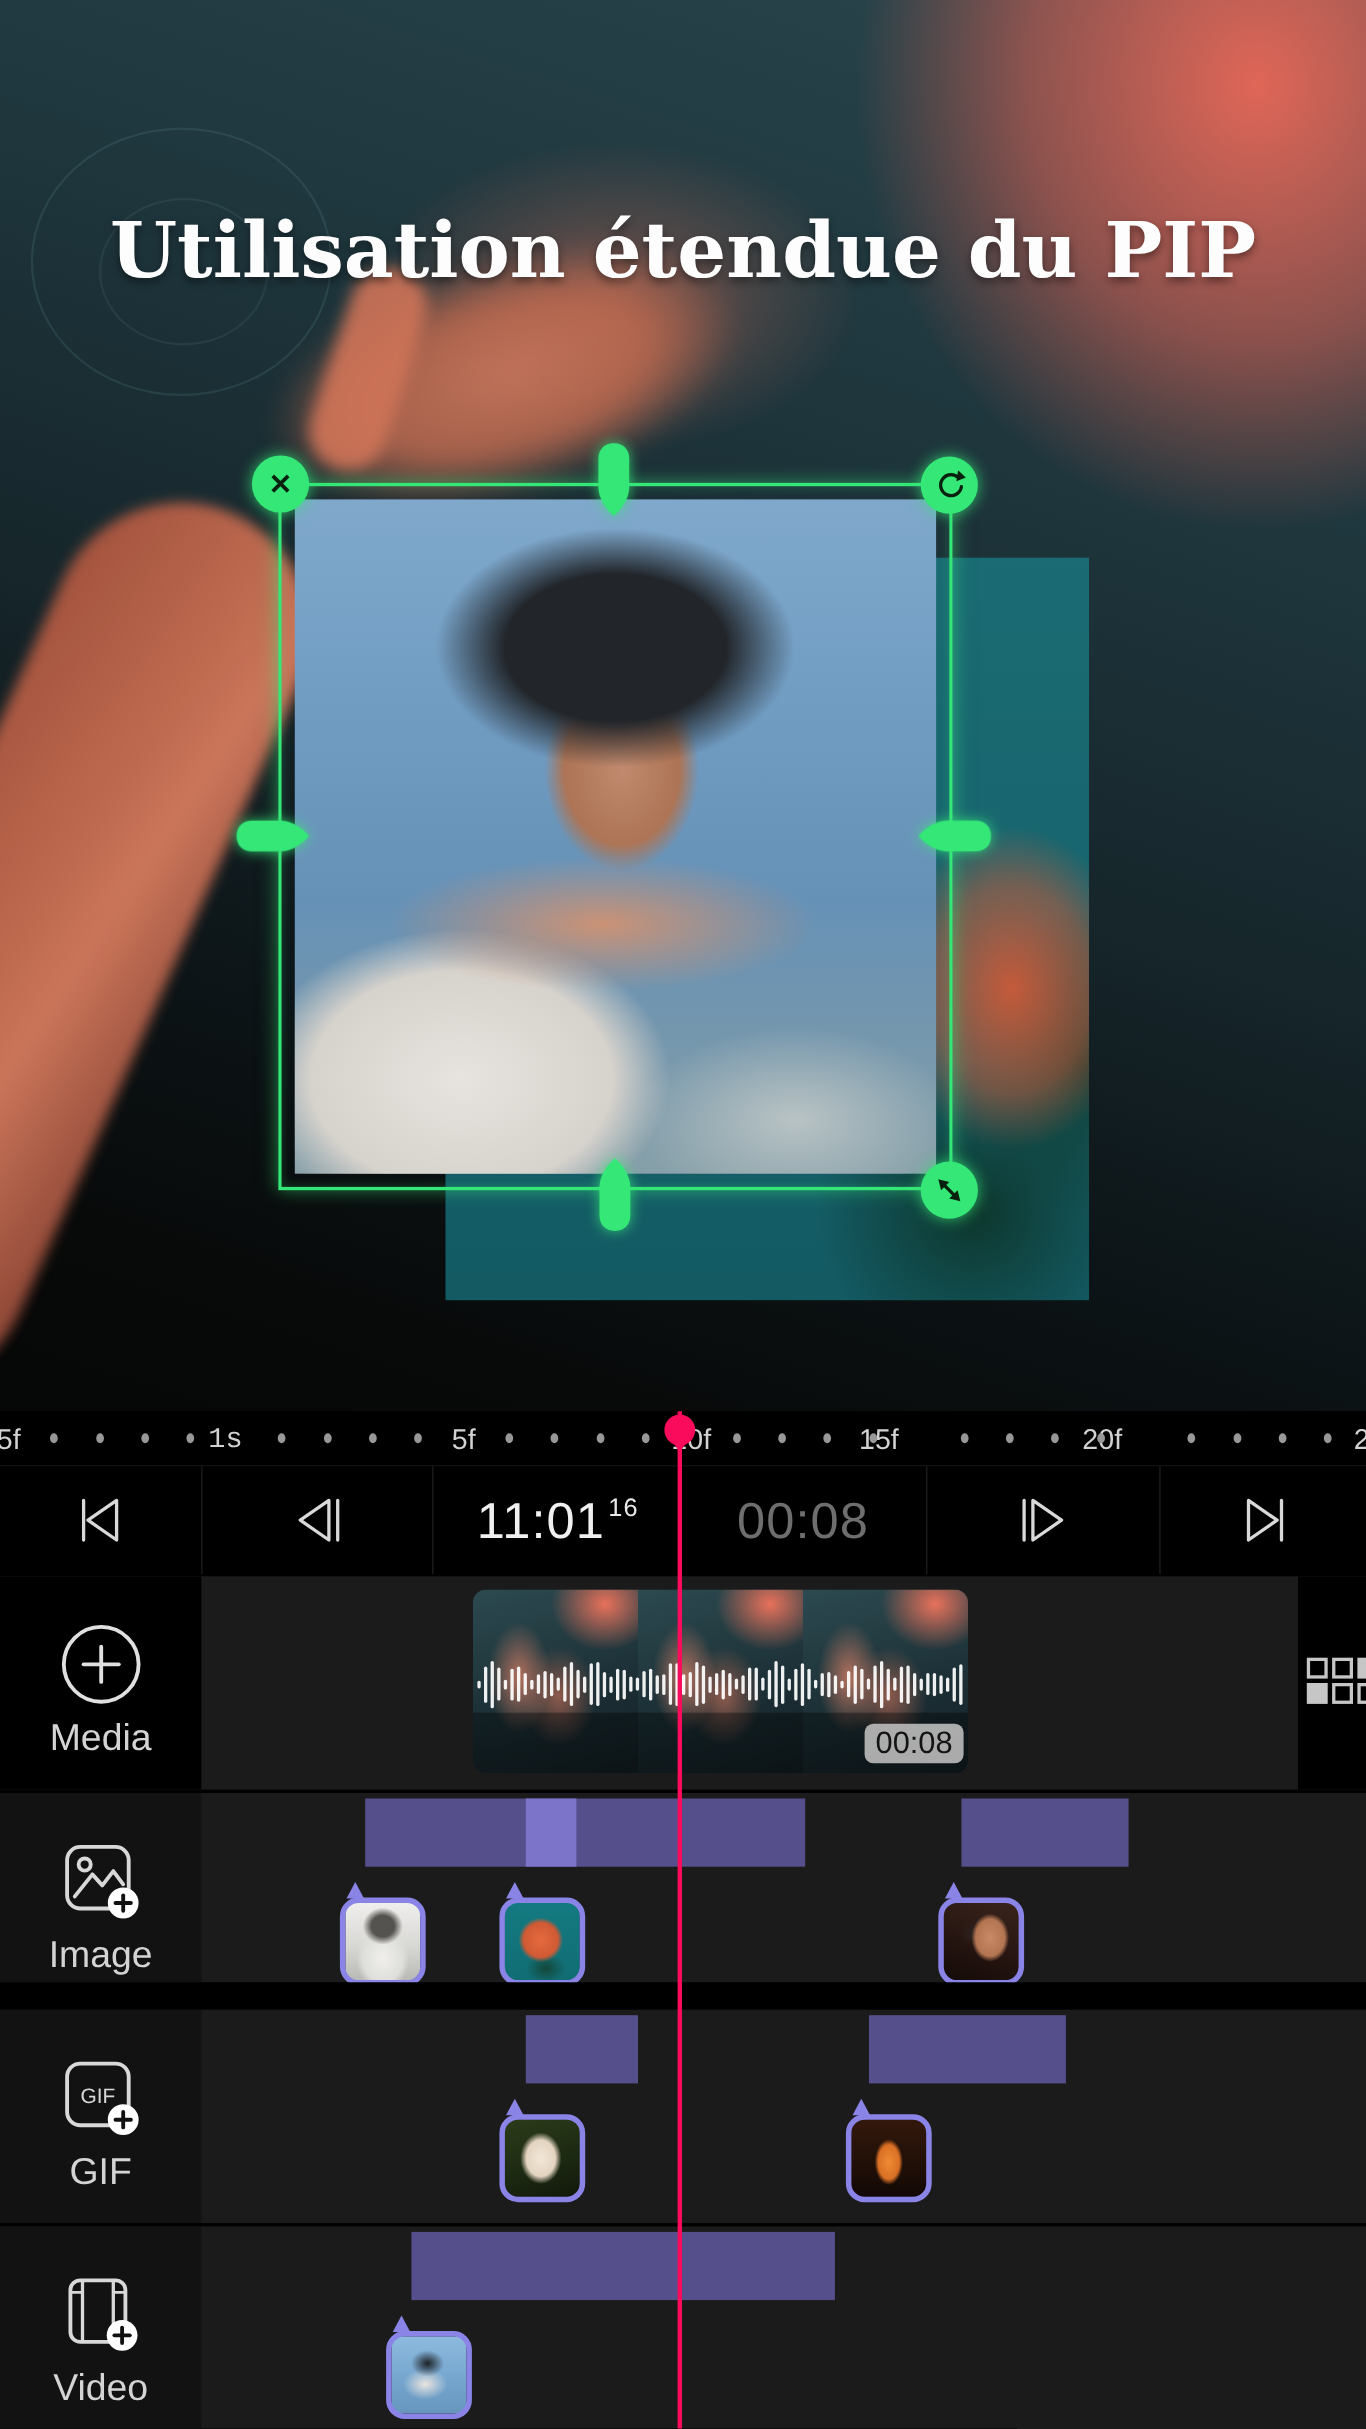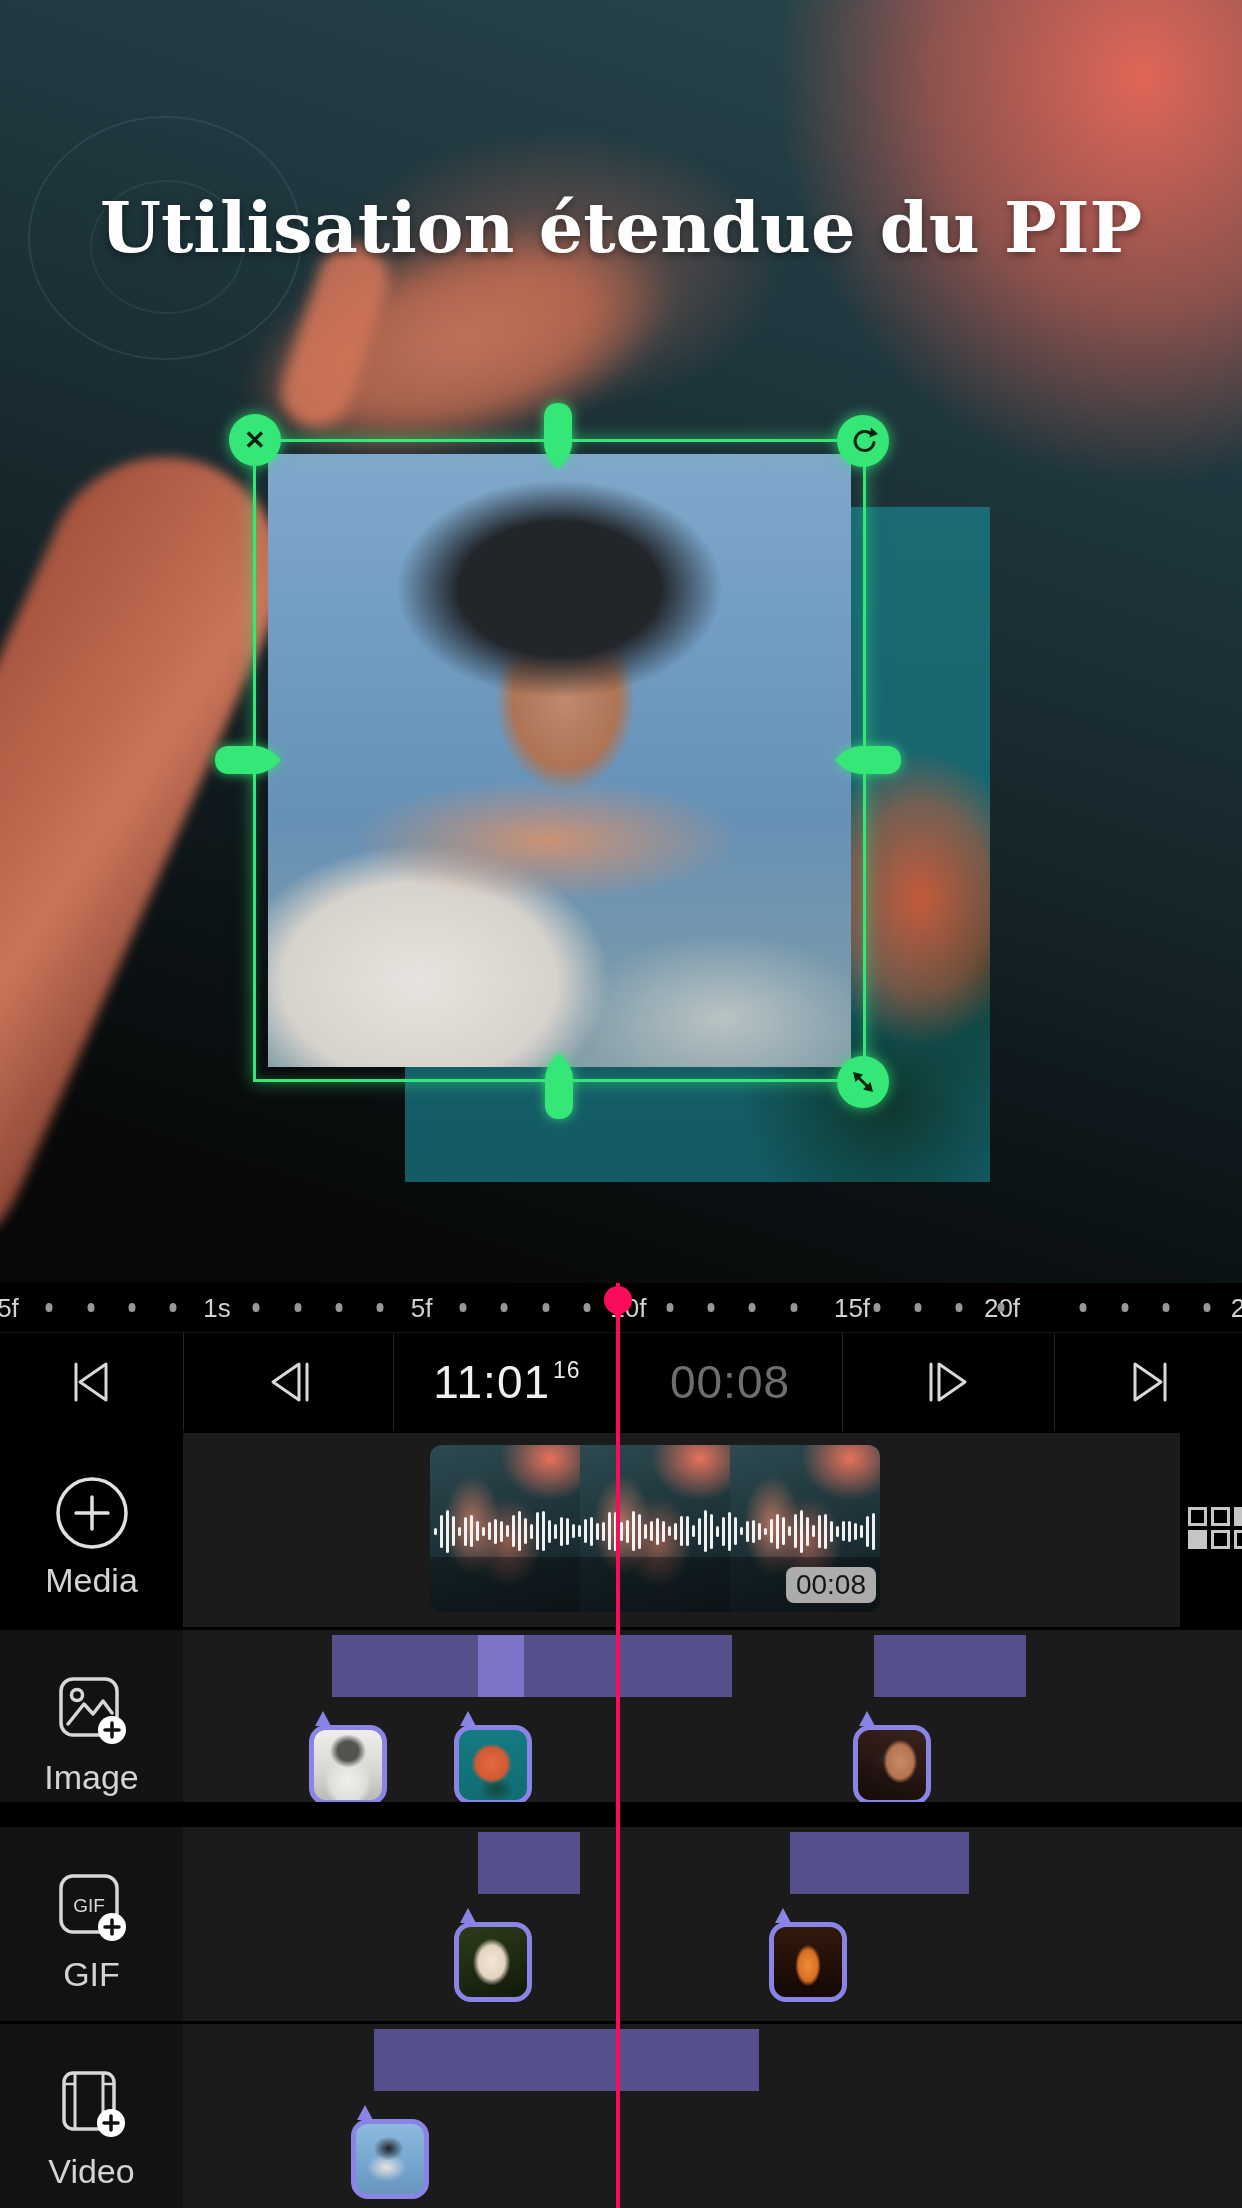--- a/index.html
+++ b/index.html
@@ -192,24 +192,24 @@
     <svg id="handle-left" class="bullet" viewBox="0 0 34 70">
       <path d="M17 2 C26 2 31 8 31 16 L31 42 C31 52 24 62 17 68 C10 62 3 52 3 42 L3 16 C3 8 8 2 17 2 Z" fill="#34E777"></path>
     </svg>
     <svg id="handle-right" class="bullet" viewBox="0 0 34 70">
       <path d="M17 2 C26 2 31 8 31 16 L31 42 C31 52 24 62 17 68 C10 62 3 52 3 42 L3 16 C3 8 8 2 17 2 Z" fill="#34E777"></path>
     </svg>
   </div>
 
   <div id="ruler">
     <span class="rlabel" style="left: 8px;">5f</span>
-    <span class="rlabel" style="left: 217px;">1s</span>
+    <span class="rlabel" style="left: 205px; font-family: Liberation Mono, monospace;">1s</span>
     <span class="rlabel" style="left: 421.6px;">5f</span>
     <span class="rlabel" style="left: 628.4px;">10f</span>
-    <span class="rlabel" style="left: 852px;">15f</span>
+    <span class="rlabel" style="left: 799px;">15f</span>
     <span class="rlabel" style="left: 1002px;">20f</span>
     <span class="rlabel" style="left: 1248.8px;">25f</span>
   <span class="rdot" style="left: 49.36px;"></span>
       <span class="rdot" style="left: 90.72px;"></span>
       <span class="rdot" style="left: 132.08px;"></span>
       <span class="rdot" style="left: 173.44px;"></span>
       <span class="rdot" style="left: 256.16px;"></span>
       <span class="rdot" style="left: 297.52px;"></span>
       <span class="rdot" style="left: 338.88px;"></span>
       <span class="rdot" style="left: 380.24px;"></span>

